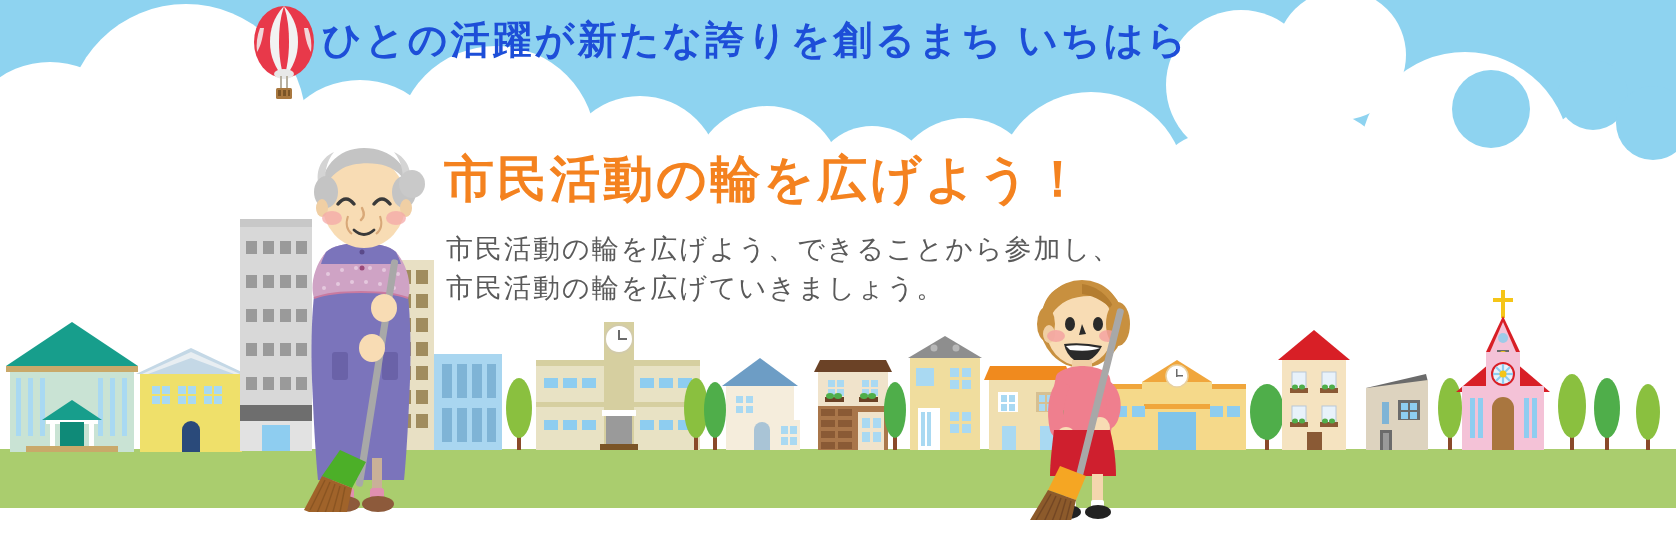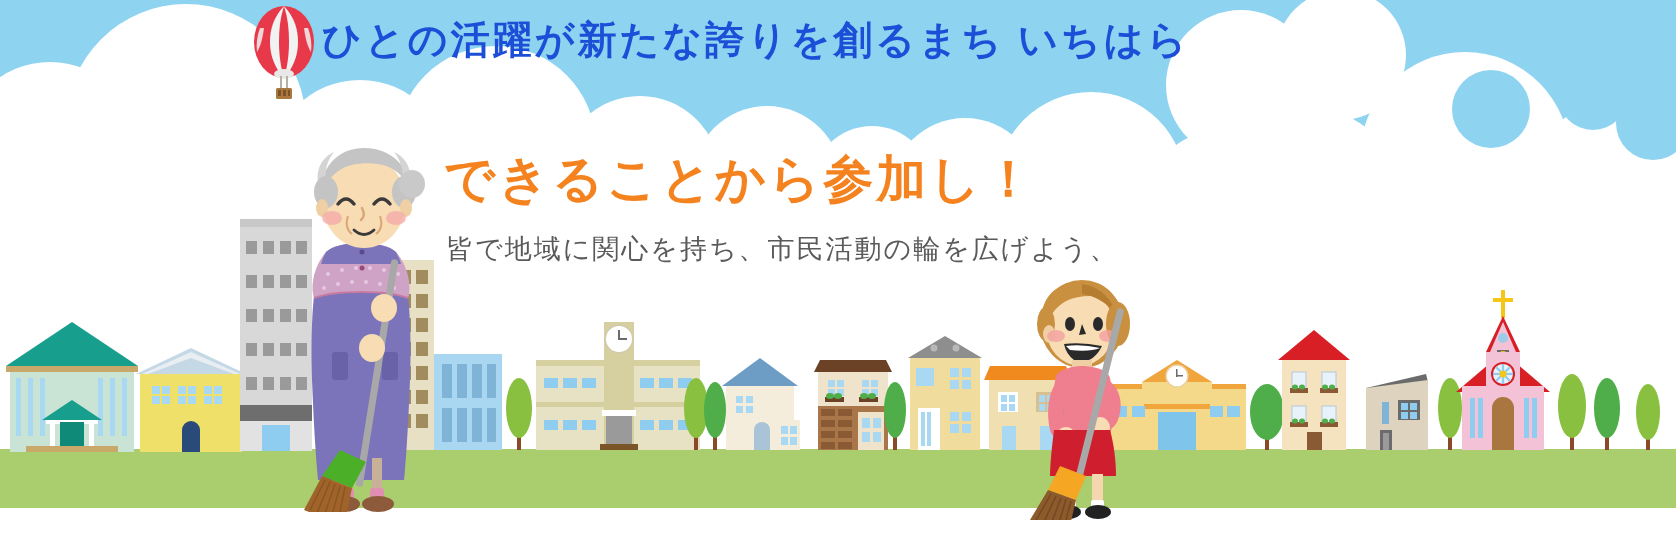--- a/index.html
+++ b/index.html
@@ -131,23 +131,24 @@
       <rect x="27" y="70" width="2" height="12" fill="#b8b0a0"></rect>
       <rect x="33" y="70" width="2" height="12" fill="#b8b0a0"></rect>
       <rect x="23" y="82" width="16" height="11" rx="1.5" fill="#a9783f"></rect>
       <rect x="25" y="84" width="3" height="6" fill="#7b5527"></rect>
       <rect x="30" y="84" width="3" height="6" fill="#7b5527"></rect>
       <rect x="35" y="84" width="2" height="6" fill="#7b5527"></rect>
     </svg>
   </div>
 
   <div class="tagline">ひとの活躍が新たな誇りを創るまち いちはら</div>
-  <div class="headline">できることから参加し！</div>
+  <div class="headline">市民活動の輪を広げよう！</div>
   <div class="subcopy">
-    <div>皆で地域に関心を持ち、市民活動の輪を広げよう、</div>
+    <div>市民活動の輪を広げよう、できることから参加し、</div>
+    <div>市民活動の輪を広げていきましょう。</div>
   </div>
 
   <div class="ground"></div>
 
   <div class="city">
 
     <div class="bldg" style="left:6px; top:322px;">
       <svg width="132" height="130" viewBox="0 0 132 130">
         <polygon points="66,0 132,44 0,44" fill="#179e8c"></polygon>
         <rect x="0" y="44" width="132" height="6" fill="#c9a96a"></rect>

